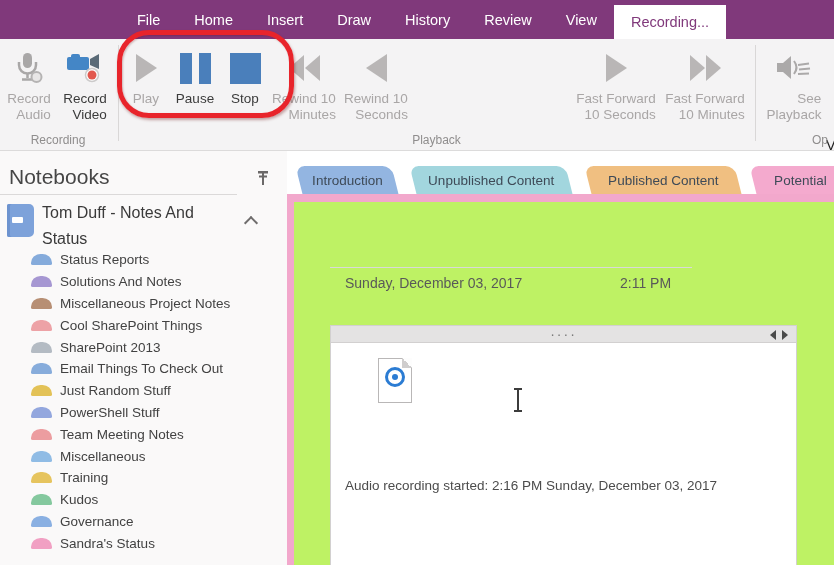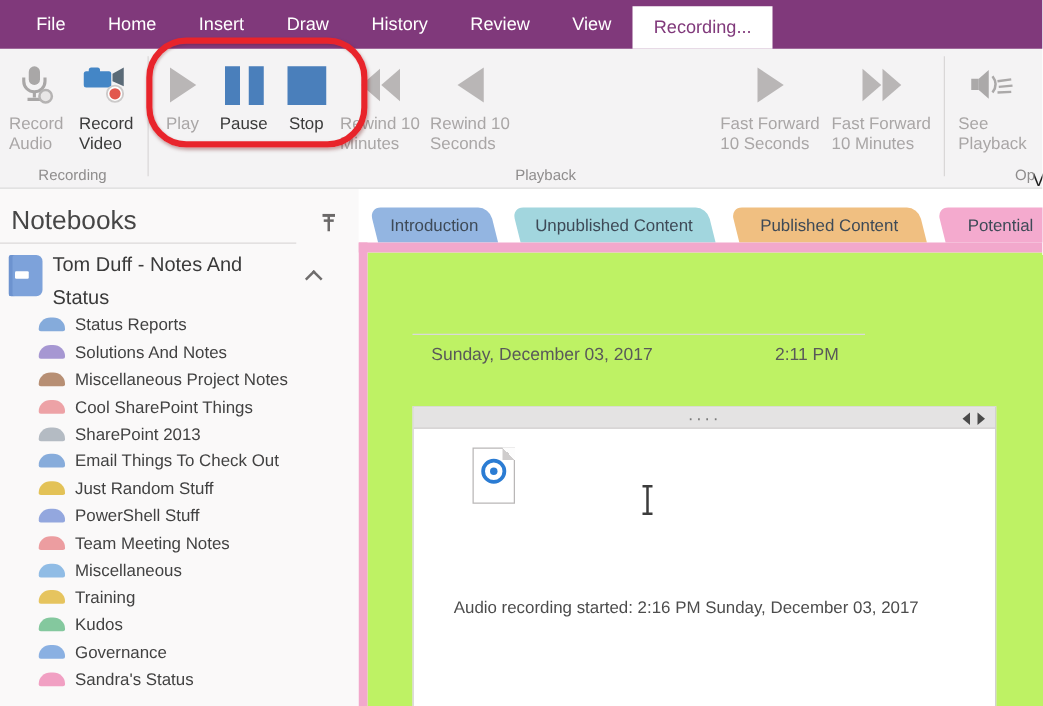--- a/index.html
+++ b/index.html
@@ -9,21 +9,21 @@
 
   
   .menubar { position:absolute; top:0; left:0; right:0; height:39px; background:#80397B; display:flex; align-items:stretch; padding-left:12px; z-index:6; }
   .menu-tab { color:#fff; font-size:14.5px; padding:0 17px; display:flex; align-items:center; cursor:default; white-space:nowrap; }
   .menu-tab.active { background:#fff; color:#80397B; height:34px; margin-top:5px; align-self:flex-start; }
 
   
   .ribbon { position:absolute; top:39px; left:0; right:0; height:112px; background:#f4f3f4; border-bottom:1px solid #dcdbdb; z-index:5; }
   .rbtn { position:absolute; top:6px; display:flex; flex-direction:column; align-items:center; }
   .rbtn .icon-area { height:46px; display:flex; align-items:center; justify-content:center; }
-  .rbtn .lbl { font-size:13.5px; line-height:16px; text-align:left; color:#3b3b3b; white-space:nowrap; }
+  .rbtn .lbl { font-size:13.5px; line-height:16px; text-align:right; color:#3b3b3b; white-space:nowrap; }
   .rbtn.disabled .lbl { color:#a9a6a6; }
   .vsep { position:absolute; top:6px; height:96px; width:1px; background:#d9d7d7; }
   .group-label { position:absolute; bottom:3px; text-align:center; font-size:12px; color:#8f8d8d; }
   .time-box { position:absolute; left:416px; top:4px; width:156px; height:24px; border:1px solid #ababab; background:#fff; color:#5c5c5c; font-size:13.5px; font-family:"Liberation Sans",sans-serif; padding:0 5px; }
   .partial-v { position:absolute; left:826px; top:98px; font-size:14.5px; color:#1e1e1e; }
 
   
   .tri-l { width:0; height:0; border-top:14px solid transparent; border-bottom:14px solid transparent; border-right:21px solid #b9b6b6; }
   .tri-l.sm { border-top-width:13px; border-bottom-width:13px; border-right-width:15px; }
   .tri-r { width:0; height:0; border-top:14px solid transparent; border-bottom:14px solid transparent; border-left:21px solid #b9b6b6; }
@@ -72,28 +72,28 @@
   .arr-r { width:0; height:0; border-top:5px solid transparent; border-bottom:5px solid transparent; border-left:6px solid #4a4a4a; }
 
   .doc-icon { position:absolute; left:47px; top:32px; width:34px; height:45px; background:#fff; border:1px solid #b9b7b7; }
   .doc-icon .fold { position:absolute; top:-1px; right:-1px; width:10px; height:10px; background:linear-gradient(225deg,#fdfdfd 50%,#cfcdcd 50%); }
   .doc-icon .ring { position:absolute; left:50%; top:18px; width:20px; height:20px; margin-left:-10px; margin-top:-10px; border:3px solid #2b7cd3; border-radius:50%; }
   .doc-icon .dot { position:absolute; left:50%; top:18px; width:6px; height:6px; margin-left:-3px; margin-top:-3px; background:#2b7cd3; border-radius:50%; }
   .embed-label { position:absolute; left:14px; top:88px; width:100px; text-align:center; font-size:15px; line-height:25px; color:#262626; }
   .ibeam { position:absolute; left:186px; top:62px; width:2px; height:24px; background:#3c3c3c; }
   .ibeam::before, .ibeam::after { content:""; position:absolute; left:-3px; width:8px; height:2px; background:#3c3c3c; }
   .ibeam::before { top:0; } .ibeam::after { bottom:0; }
-  .embed-caption { position:absolute; left:32px; top:152px; font-size:13.5px; color:#4c4c4c; white-space:nowrap; }
+  .embed-caption { position:absolute; left:14px; top:152px; font-size:13.5px; color:#4c4c4c; white-space:nowrap; }
 </style>
 </head>
 <body>
 
 <div id="screen">
 
-  <div class="menubar" style="background-color: rgb(128, 57, 123);">
+  <div class="menubar" style="background-color: rgb(128, 57, 123); justify-content: center;">
     <div class="menu-tab">File</div>
     <div class="menu-tab">Home</div>
     <div class="menu-tab">Insert</div>
     <div class="menu-tab">Draw</div>
     <div class="menu-tab">History</div>
     <div class="menu-tab">Review</div>
     <div class="menu-tab">View</div>
     <div class="menu-tab active" style="color: rgb(128, 57, 123);">Recording...</div>
   </div>
 

